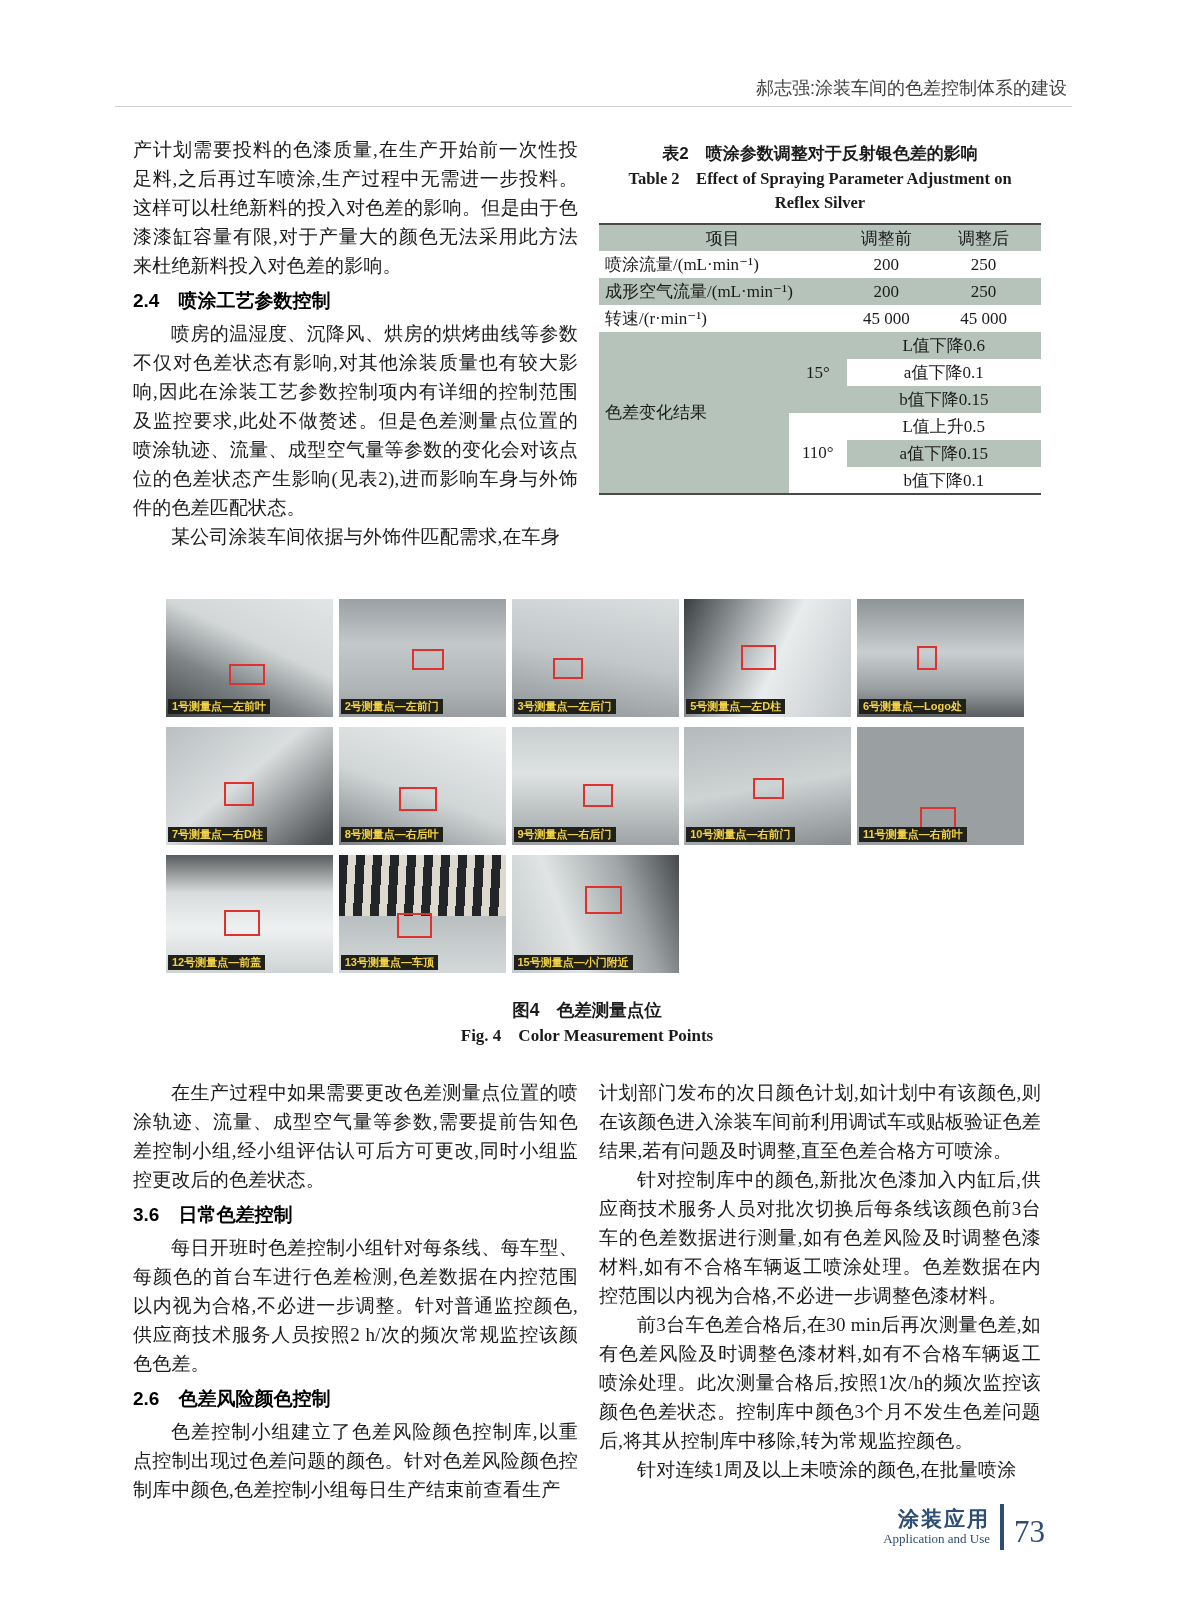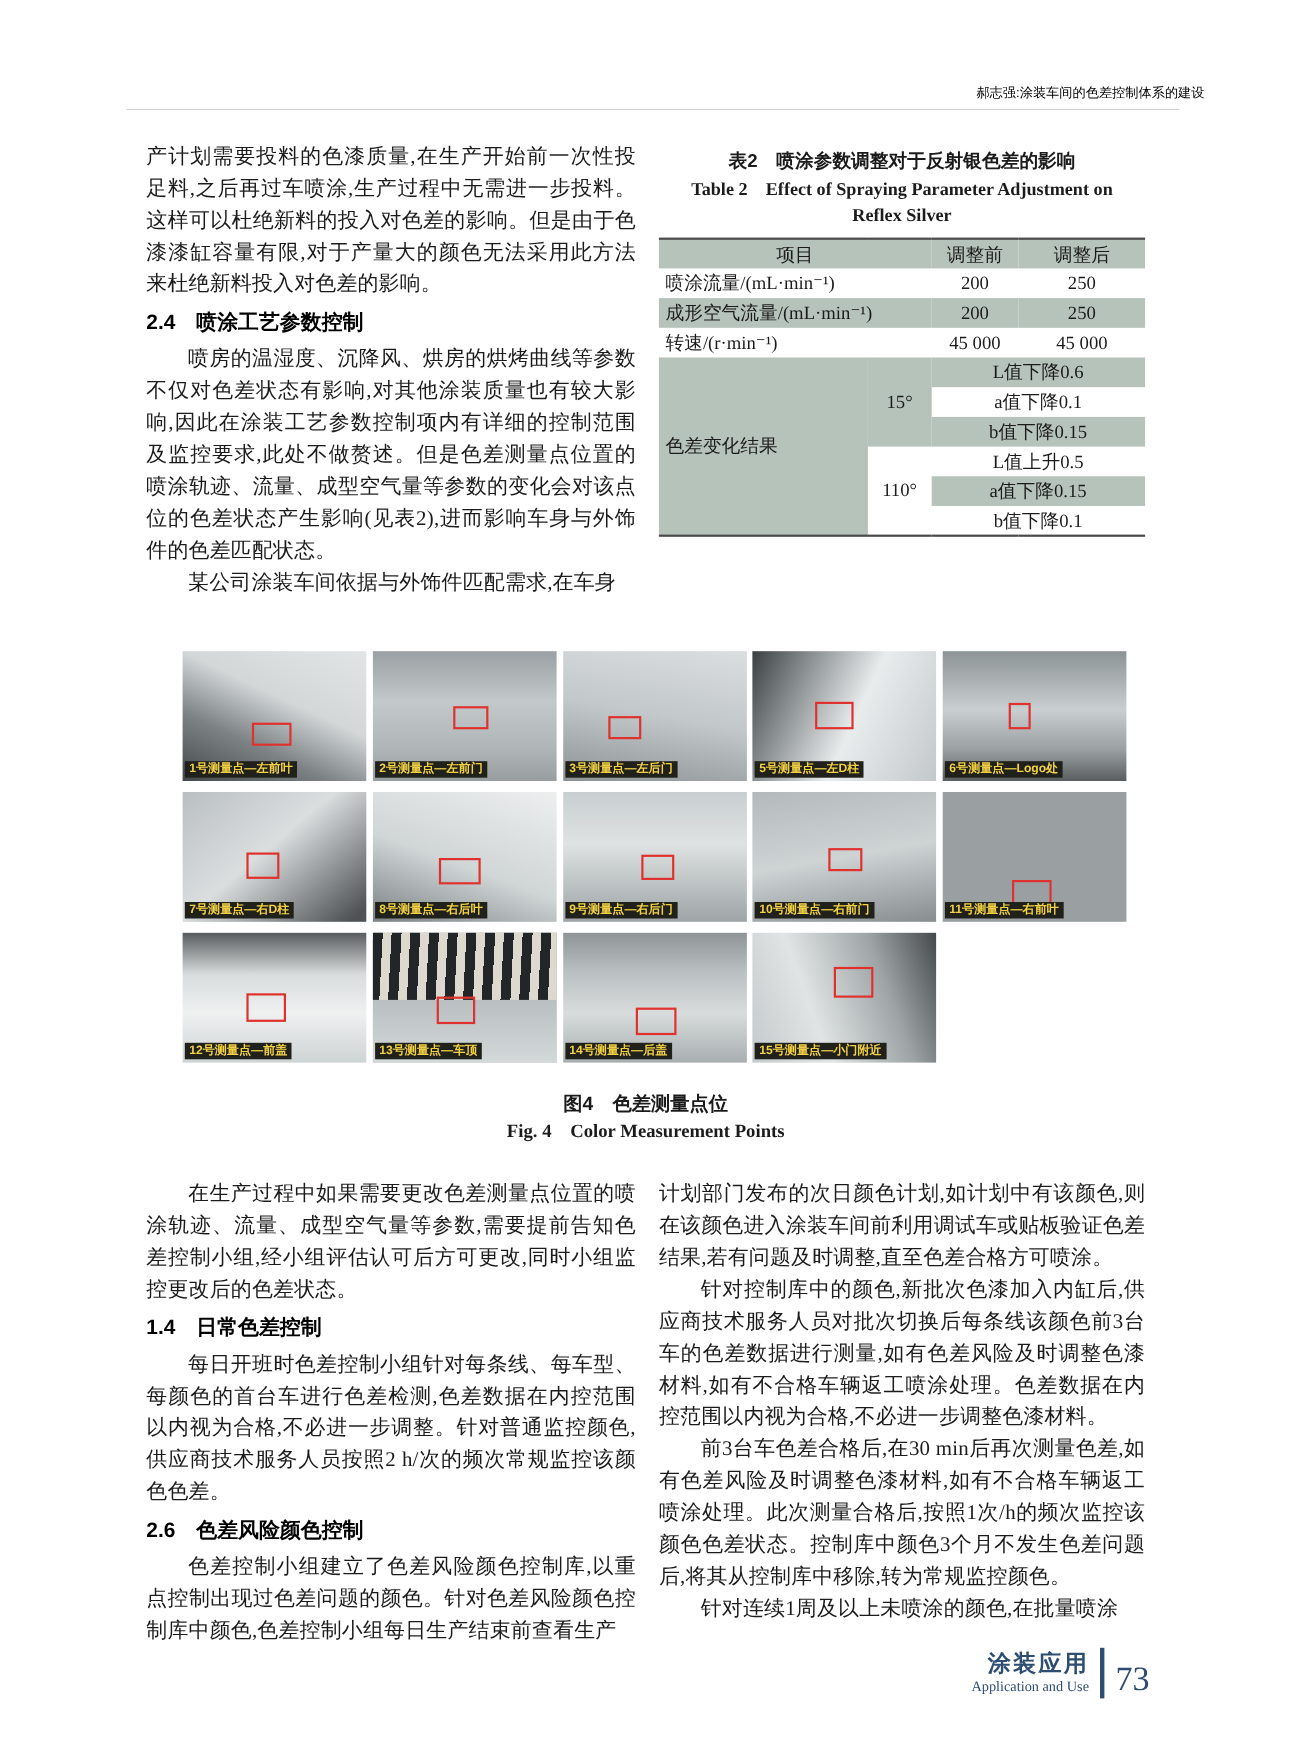--- a/index.html
+++ b/index.html
@@ -6,22 +6,22 @@
   html,body { background:#ffffff; }
   .page {
     position:relative; width:1187px; height:1600px; margin:0 auto;
     background:#ffffff; overflow:hidden;
     display:flex; flex-direction:column;
     font-family:"Liberation Serif","DejaVu Serif",serif;
     color:#1b1b1b;
   }
   
   .running-head {
-    margin:76px 92px 6px 133px;
-    text-align:right; font-size:12px; color:#000000;
+    margin:76px 120px 6px 133px;
+    text-align:right; font-size:18px; color:#404040;
     font-family:"Liberation Sans","DejaVu Sans",sans-serif;
   }
   .head-rule { margin:0 115px; border-top:1.5px solid #cfcfcf; }
   
   .content { margin:0 146px 0 133px; }
   .cols { display:flex; gap:21px; }
   .col { width:445px; }
   .col-r { width:442px; }
   p.body {
     font-size:19px; line-height:29px; text-align:justify;
@@ -231,37 +231,33 @@
         <span class="plabel">11号测量点—右前叶</span>
       </figure>
       <figure class="tile photo-12">
         <span class="mbox" style="left:35%;top:47%;width:21%;height:22%"></span>
         <span class="plabel">12号测量点—前盖</span>
       </figure>
       <figure class="tile photo-13">
         <span class="mbox" style="left:35%;top:49%;width:21%;height:21%"></span>
         <span class="plabel">13号测量点—车顶</span>
       </figure>
-      <figure class="tile photo-14">
-        <span class="mbox" style="left:40%;top:58%;width:22%;height:21%"></span>
-        <span class="plabel">14号测量点—后盖</span>
-      </figure>
       <figure class="tile photo-15">
         <span class="mbox" style="left:44%;top:26%;width:22%;height:24%"></span>
         <span class="plabel">15号测量点—小门附近</span>
       </figure>
     </div>
 
     <div class="fig-cap-cn">图4　色差测量点位</div>
     <div class="fig-cap-en">Fig. 4　Color Measurement Points</div>
 
     <div class="cols bottom-cols">
       <div class="col">
         <p class="body indent">在生产过程中如果需要更改色差测量点位置的喷涂轨迹、流量、成型空气量等参数,需要提前告知色差控制小组,经小组评估认可后方可更改,同时小组监控更改后的色差状态。</p>
-        <h3 class="sec">1.4　日常色差控制</h3>
+        <h3 class="sec">3.6　日常色差控制</h3>
         <p class="body indent">每日开班时色差控制小组针对每条线、每车型、每颜色的首台车进行色差检测,色差数据在内控范围以内视为合格,不必进一步调整。针对普通监控颜色,供应商技术服务人员按照2 h/次的频次常规监控该颜色色差。</p>
         <h3 class="sec">2.6　色差风险颜色控制</h3>
         <p class="body indent">色差控制小组建立了色差风险颜色控制库,以重点控制出现过色差问题的颜色。针对色差风险颜色控制库中颜色,色差控制小组每日生产结束前查看生产</p>
       </div>
       <div class="col-r">
         <p class="body">计划部门发布的次日颜色计划,如计划中有该颜色,则在该颜色进入涂装车间前利用调试车或贴板验证色差结果,若有问题及时调整,直至色差合格方可喷涂。</p>
         <p class="body indent">针对控制库中的颜色,新批次色漆加入内缸后,供应商技术服务人员对批次切换后每条线该颜色前3台车的色差数据进行测量,如有色差风险及时调整色漆材料,如有不合格车辆返工喷涂处理。色差数据在内控范围以内视为合格,不必进一步调整色漆材料。</p>
         <p class="body indent">前3台车色差合格后,在30 min后再次测量色差,如有色差风险及时调整色漆材料,如有不合格车辆返工喷涂处理。此次测量合格后,按照1次/h的频次监控该颜色色差状态。控制库中颜色3个月不发生色差问题后,将其从控制库中移除,转为常规监控颜色。</p>
         <p class="body indent">针对连续1周及以上未喷涂的颜色,在批量喷涂</p>
       </div>

